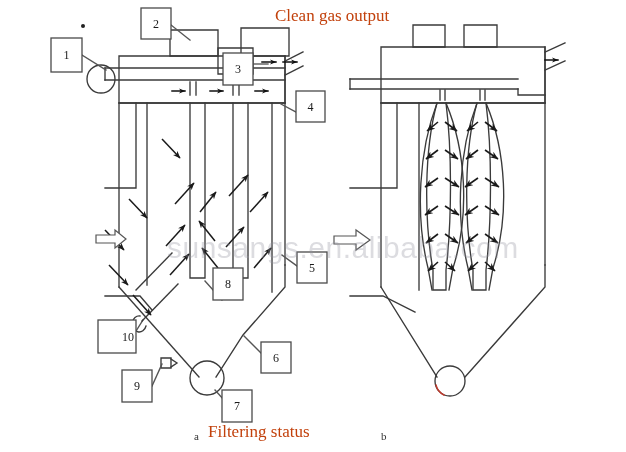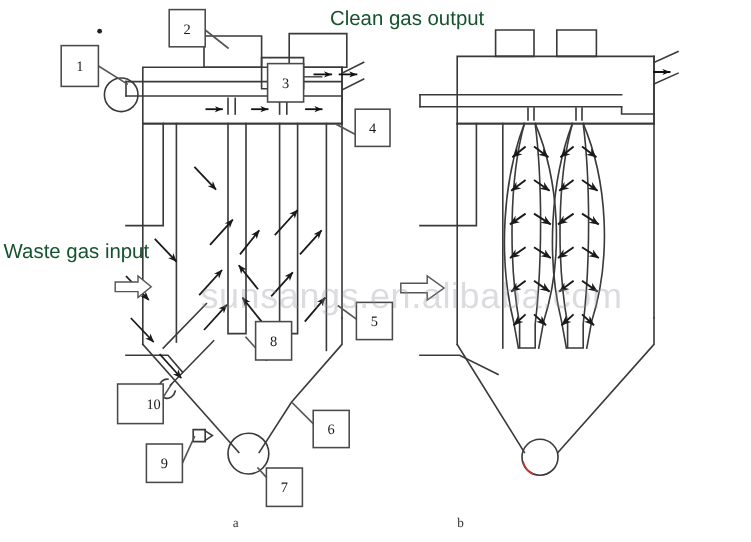--- a/index.html
+++ b/index.html
@@ -18,22 +18,22 @@
   }
   #diagram-svg {
     position: absolute;
     left: 0;
     top: 0;
     width: 626px;
     height: 452px;
   }
   .lbl {
     position: absolute;
-    color: #14532d;
-    font-family: Liberation Sans, sans-serif;
+    color: #c2410c;
+    font-family: Liberation Serif, serif;
     white-space: nowrap;
   }
   #clean-gas-output-label {
     left: 275px;
     top: 6px;
     font-size: 17px;
   }
   #waste-gas-input-label {
     left: 3px;
     top: 200px;
@@ -375,22 +375,22 @@
         <rect x="261" y="342" width="30" height="31" fill="#ffffff" stroke="#4a4a4a" stroke-width="1.3"></rect>
         <rect x="222" y="390" width="30" height="32" fill="#ffffff" stroke="#4a4a4a" stroke-width="1.3"></rect>
         <rect x="213" y="268" width="30" height="32" fill="#ffffff" stroke="#4a4a4a" stroke-width="1.3"></rect>
         <rect x="122" y="370" width="30" height="32" fill="#ffffff" stroke="#4a4a4a" stroke-width="1.3"></rect>
         <rect x="98" y="320" width="38" height="33" fill="#ffffff" stroke="#4a4a4a" stroke-width="1.3"></rect>
       </g>
   </svg>
 
   <div class="lbl" id="clean-gas-output-label">Clean gas output</div>
 
-  <div class="lbl" id="waste-gas-input-label">Waste gas input</div>
-
+
+  <div class="lbl" id="filtering-status-label">Filtering status</div>
 
 
   <div class="sublbl" id="filtering-status-letter">a</div>
 
   <div class="sublbl" id="cleaning-status-letter">b</div>
 
   <div id="watermark">sunsangs.en.alibaba.com</div>
 
   <div id="callout-labels">
       <div class="callout-num" style="left: 51px; top: 47px; width: 31px; line-height: 16px;">1</div>

